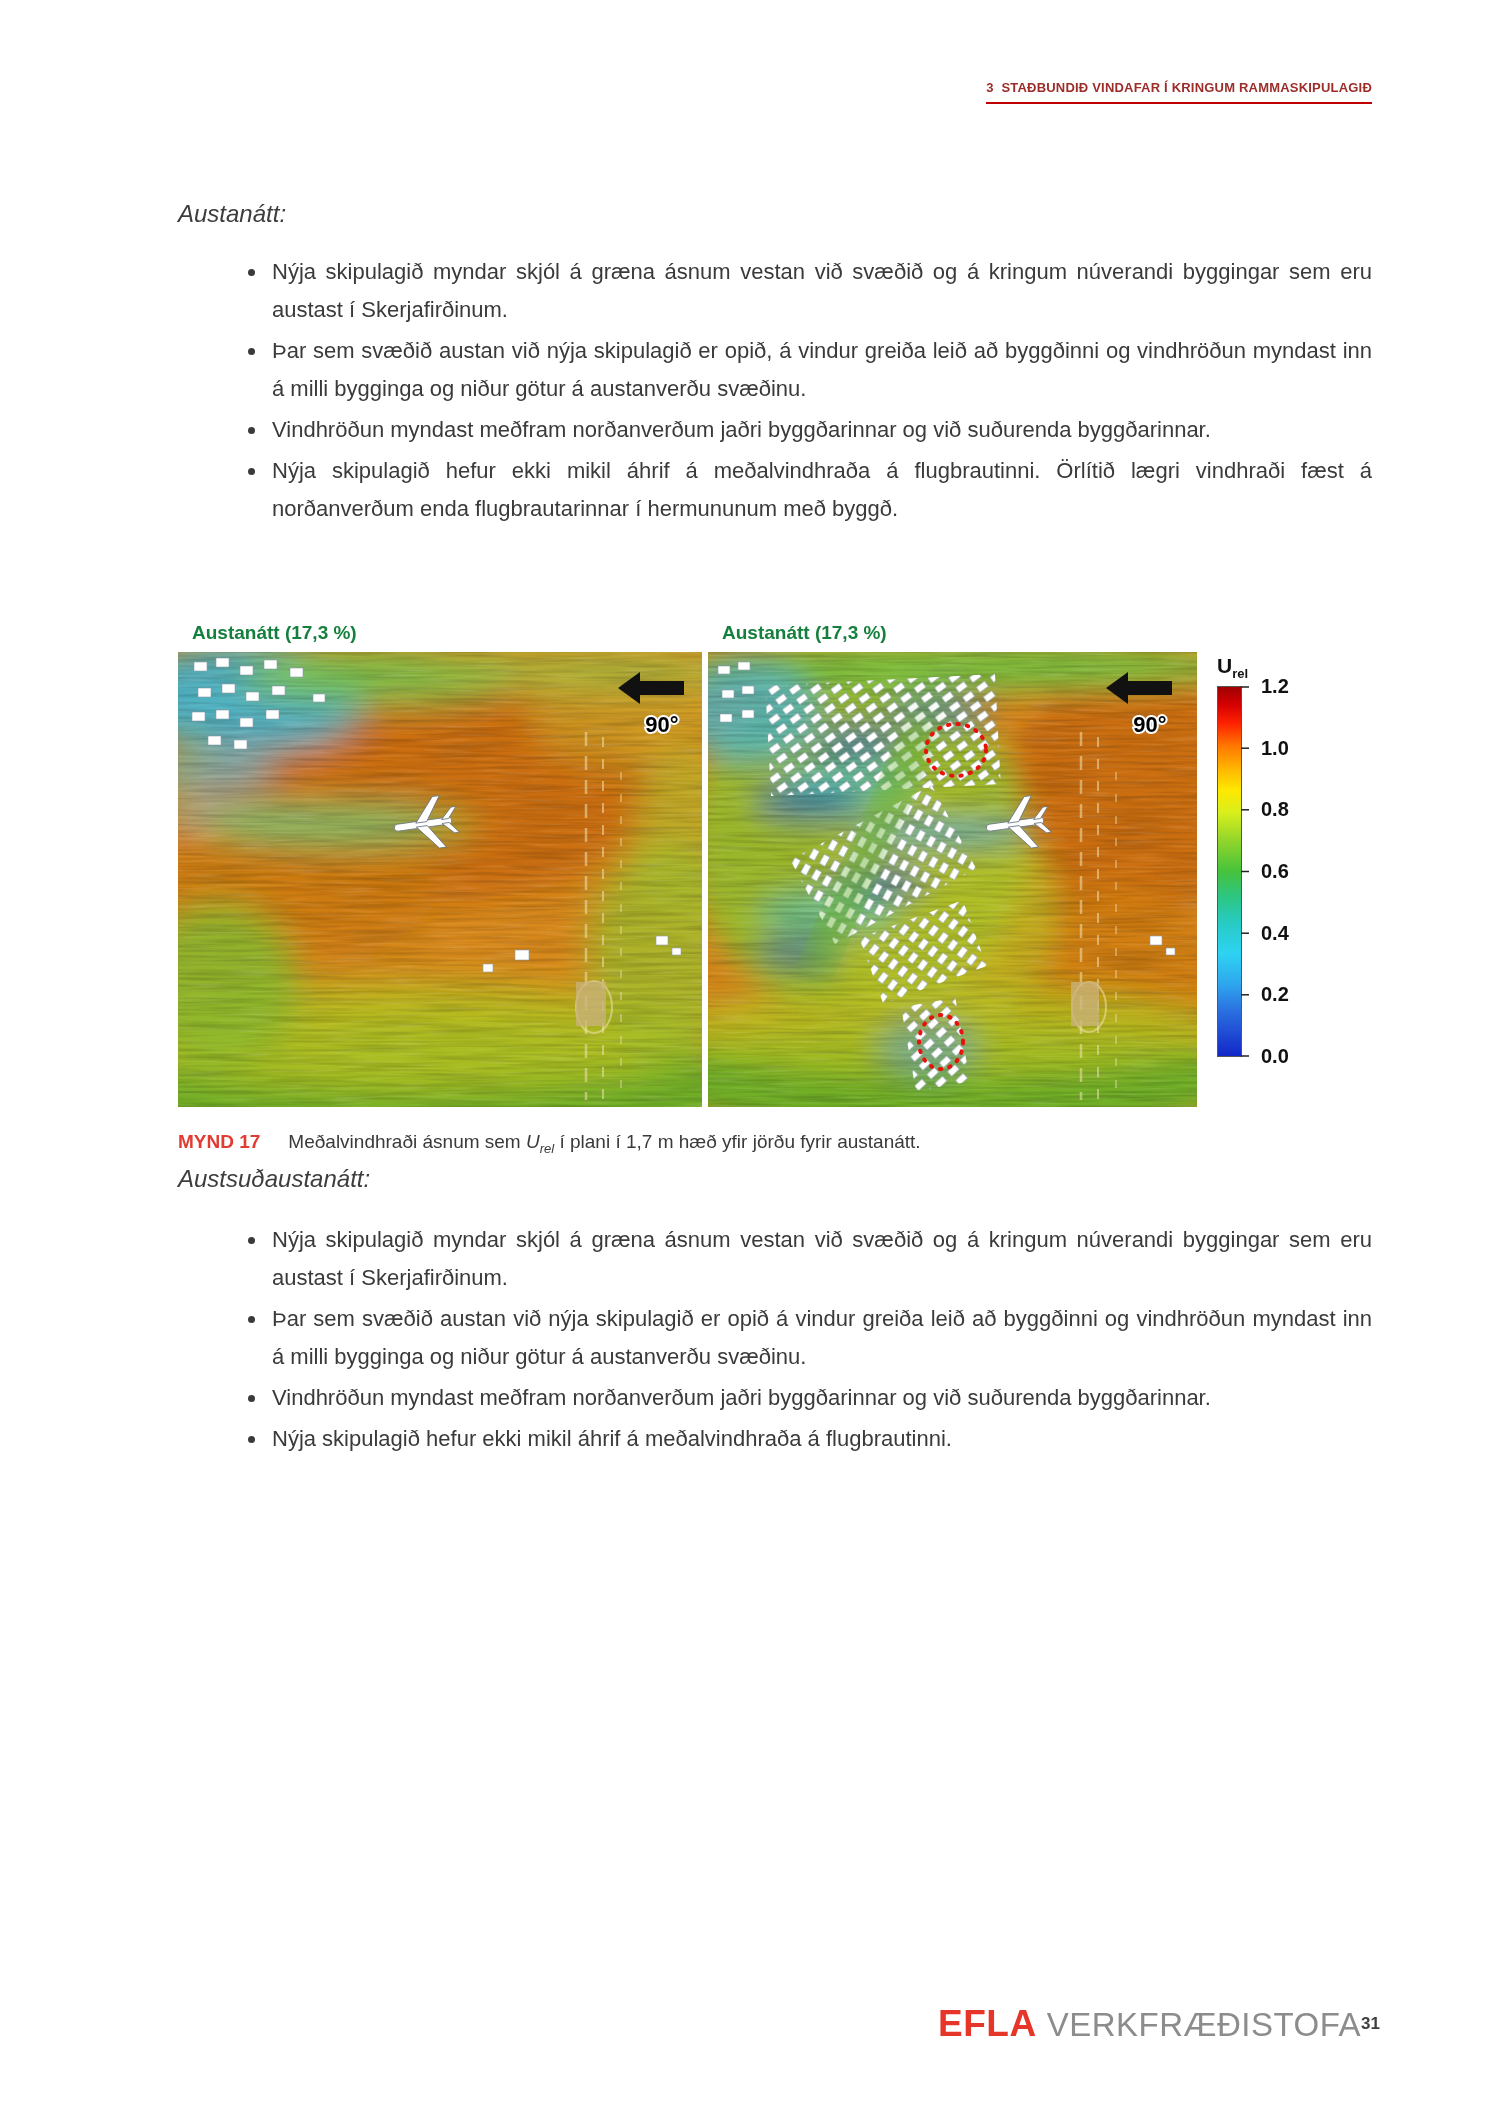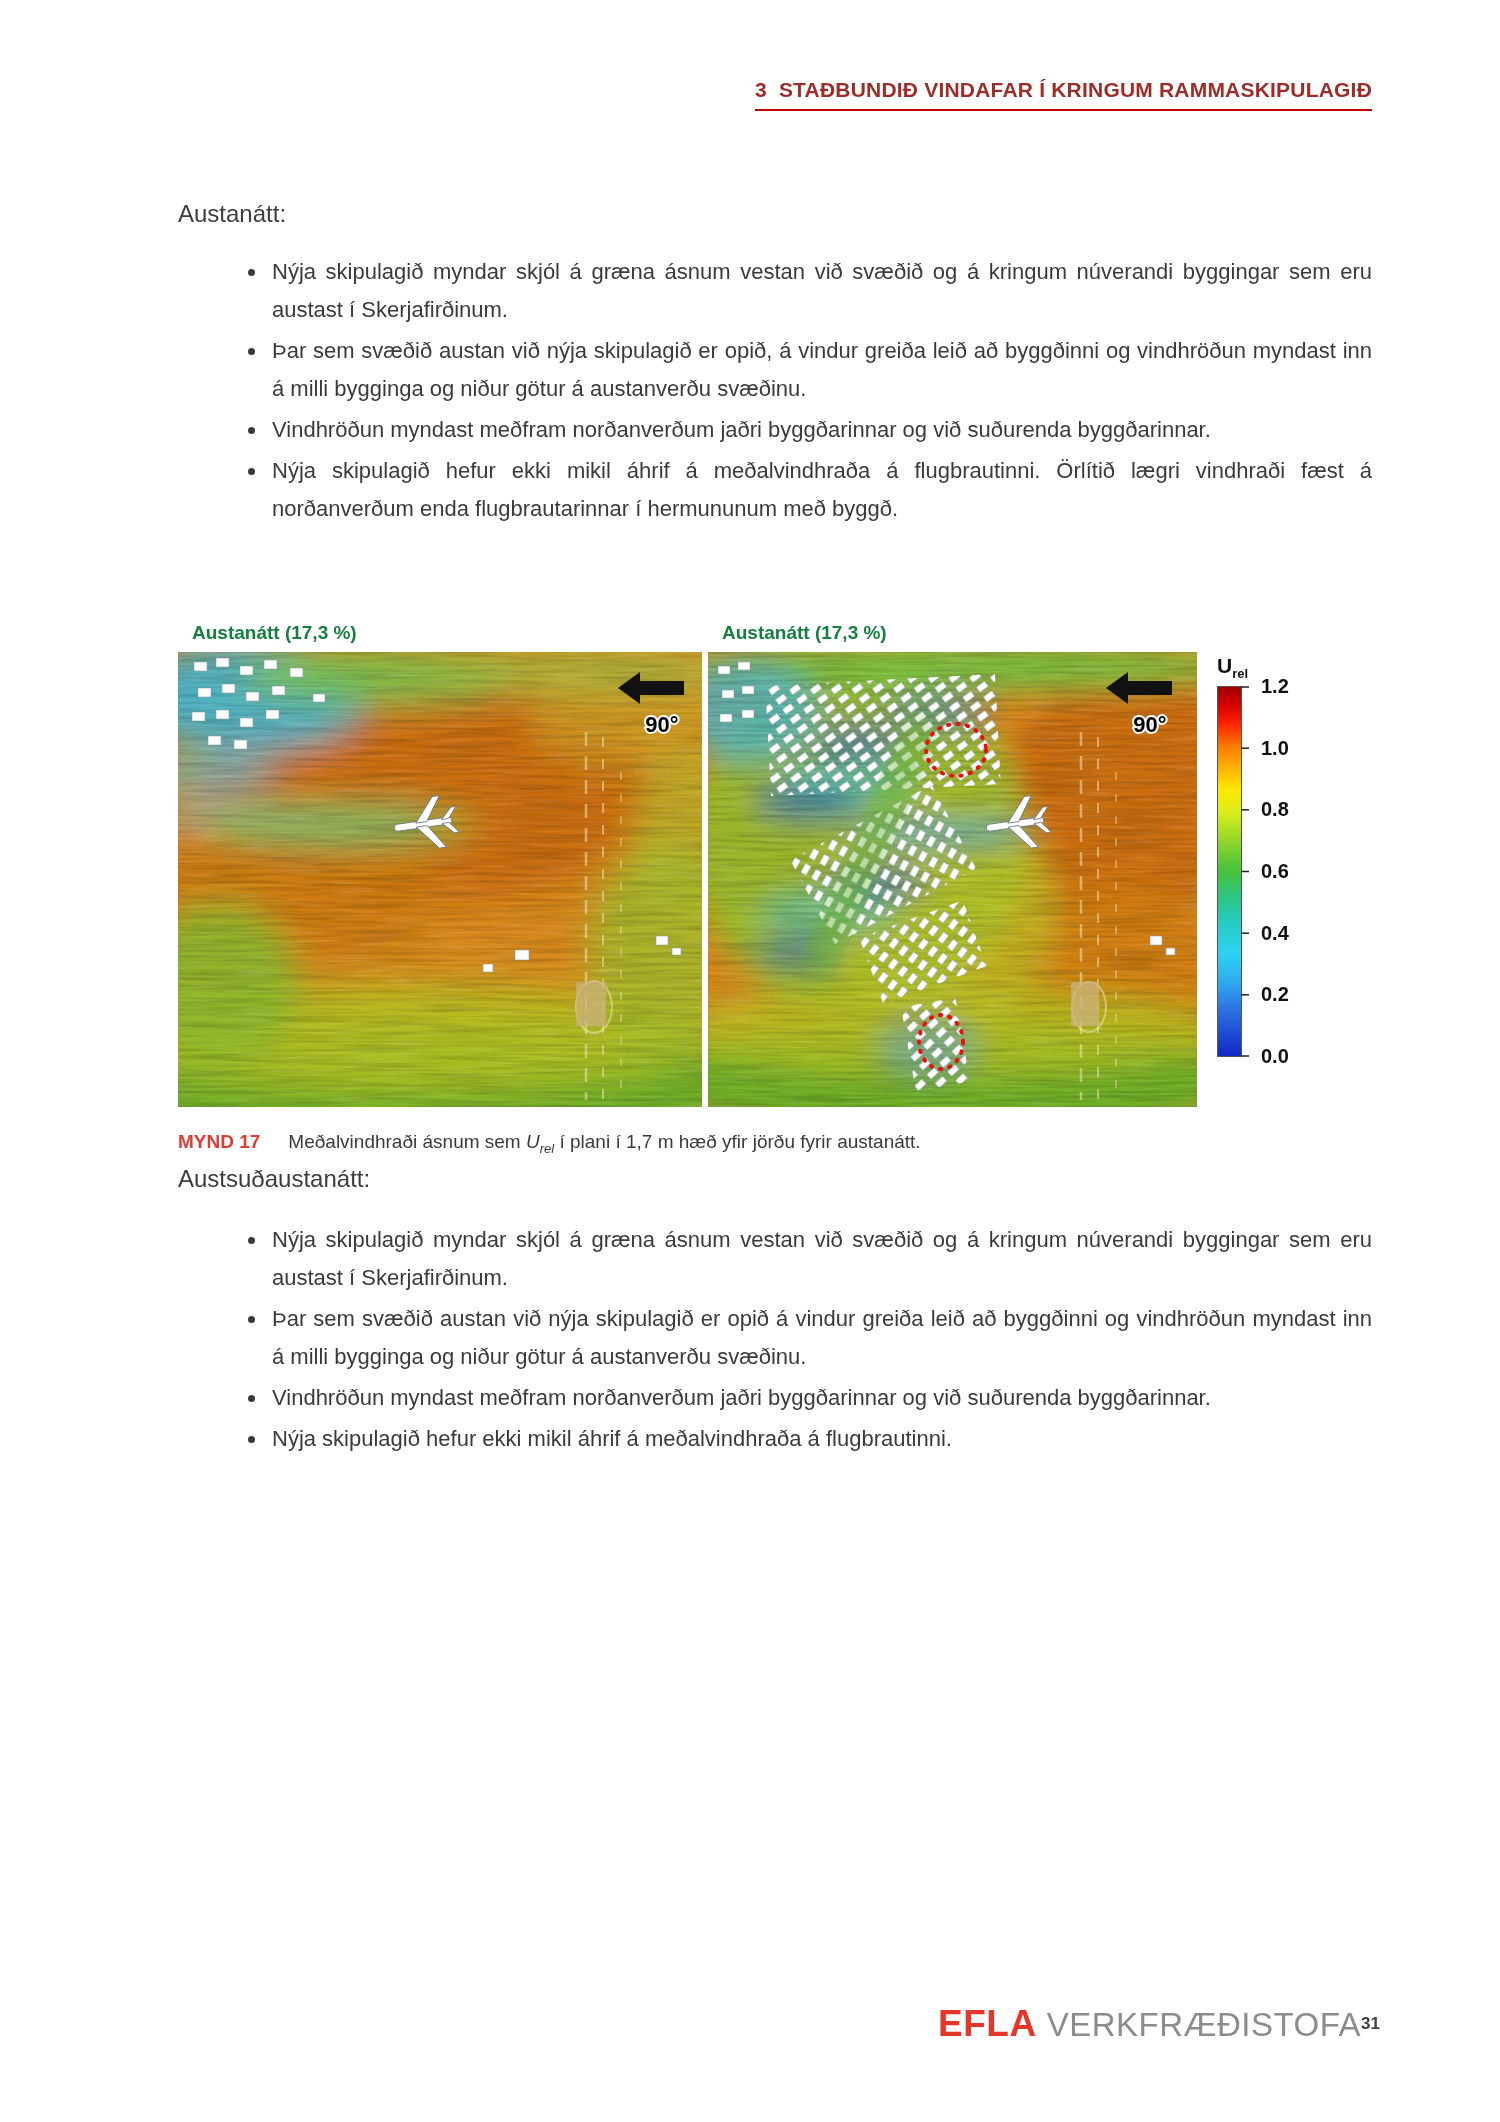--- a/index.html
+++ b/index.html
@@ -8,28 +8,28 @@
     width:1500px;height:2122px;
     background:#ffffff;
     font-family:"Liberation Sans", sans-serif;
     color:#3a3a3a;
     overflow:hidden;
   }
   
   .header{position:absolute;top:78px;left:178px;right:128px;text-align:right;}
   .header-text{
     display:inline-block;
-    font-size:21px;font-weight:bold;color:#9c2d28;
+    font-size:13px;font-weight:bold;color:#9c2d28;
     letter-spacing:.2px;white-space:pre;
     padding-bottom:7px;border-bottom:2.5px solid #c00000;
   }
   
   .section-title{
     position:absolute;left:178px;
-    font-size:24px;font-weight:normal;color:#3d3d3d;margin:0;
+    font-size:24px;font-weight:normal;color:#3d3d3d;margin:0;font-style:italic;
   }
   #title-austanatt{top:200px;}
   #title-austsudaustanatt{top:1165px;}
   
   ul.bullets{
     position:absolute;left:178px;width:1194px;
     margin:0;padding:0 0 0 90px;box-sizing:border-box;
     list-style:disc outside;
   }
   #list-austanatt{top:250px;}

